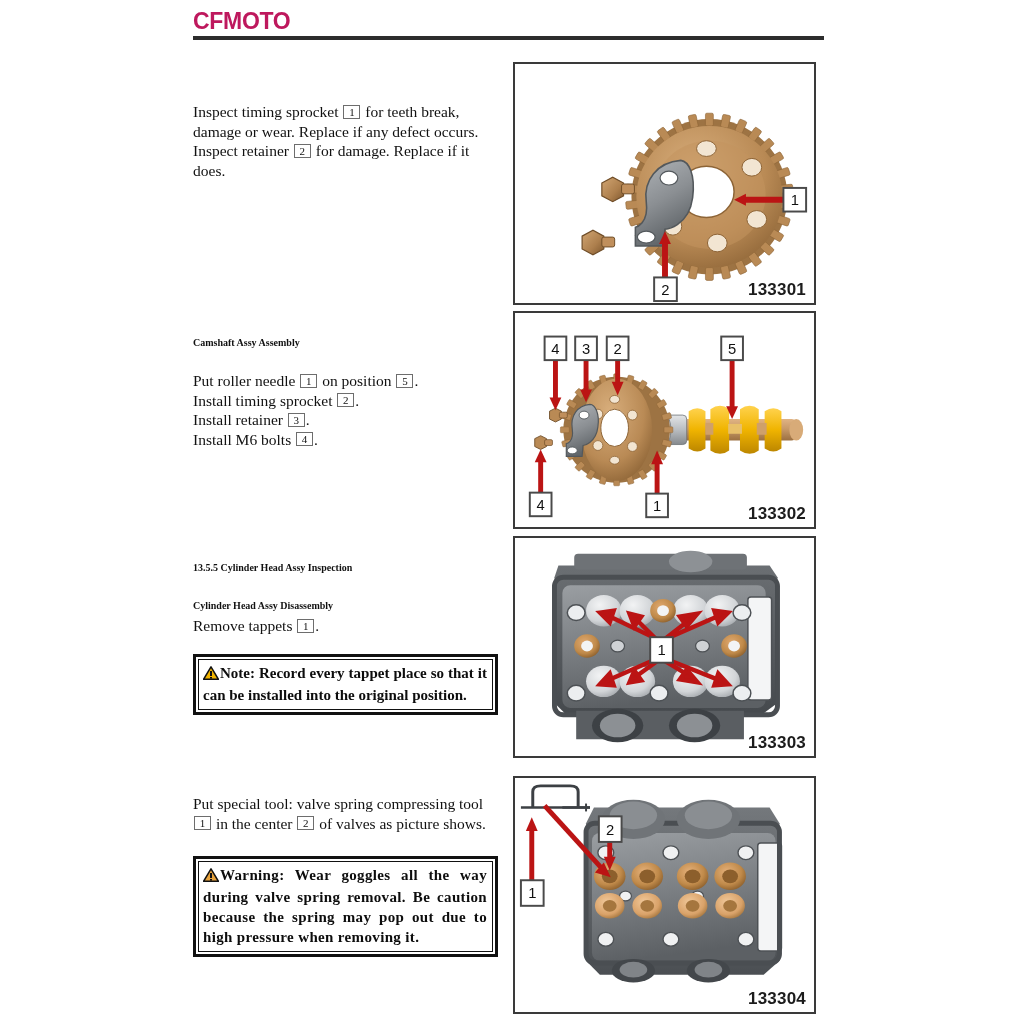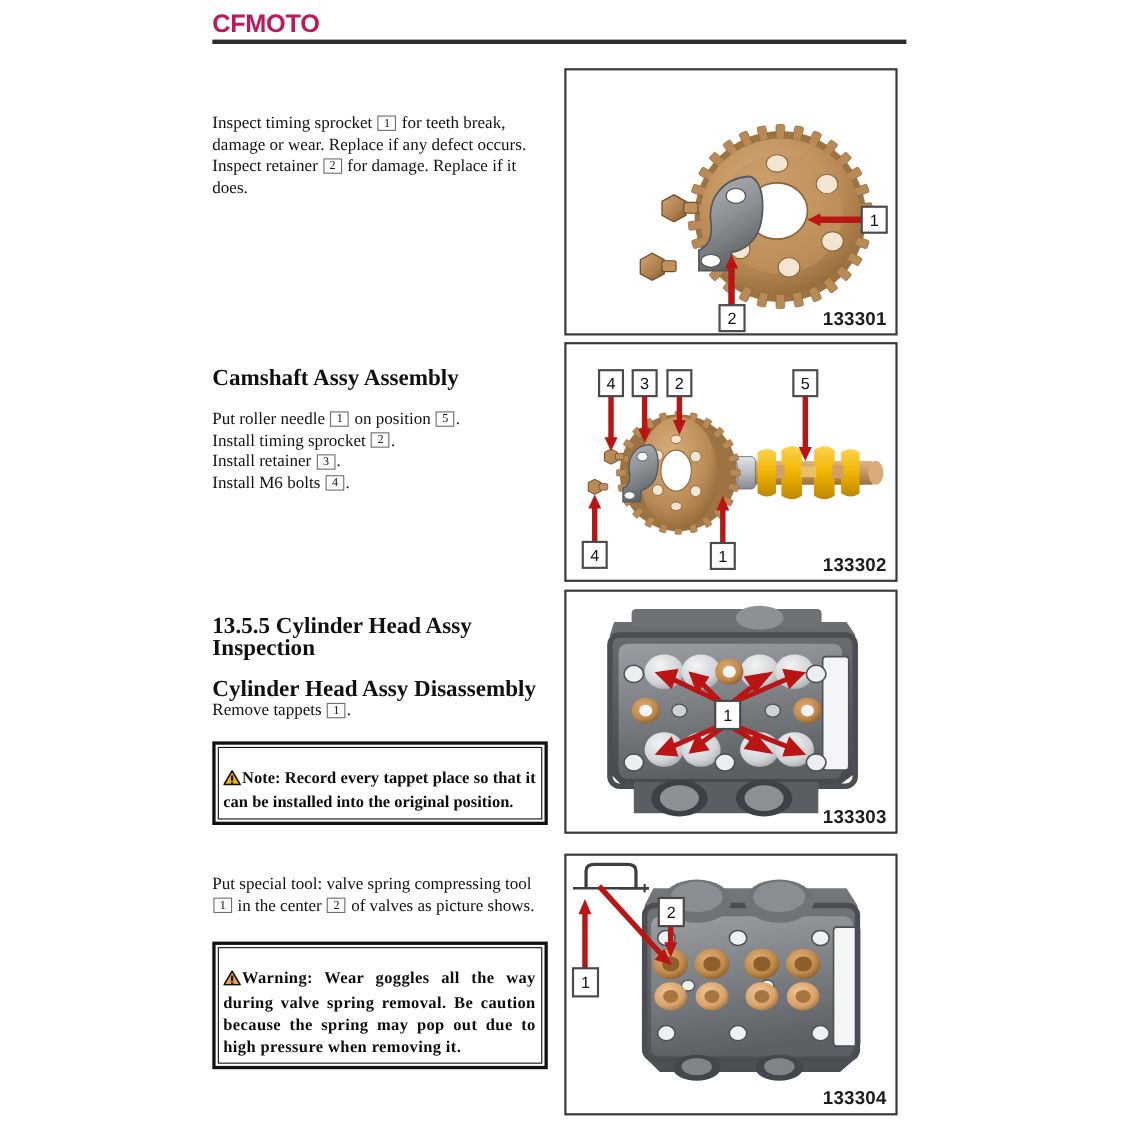--- a/index.html
+++ b/index.html
@@ -66,21 +66,21 @@
     letter-spacing: 0.2px;
   }
 
   
   .body-text {
     font-size: 15.5px;
     line-height: 19.5px;
     color: #111;
   }
   .heading {
-    font-size: 21px;
+    font-size: 10px;
     font-weight: bold;
     line-height: 20px;
     color: #111;
   }
   .gap-md { height: 18px; }
 
   
   .ref {
     display: inline-block;
     min-width: 11px;
@@ -97,21 +97,21 @@
 
   
   .callout-box {
     border: 3px solid #111;
     padding: 2px;
     box-sizing: border-box;
     background: #fff;
   }
   .callout-inner {
     border: 1px solid #111;
-    padding: 18px 5px 4px 4px;
+    padding: 3px 5px 4px 4px;
     box-sizing: border-box;
   }
   .callout-text {
     font-size: 15px;
     line-height: 20px;
     font-weight: bold;
     text-align: justify;
     text-align-last: left;
     color: #0d0d0d;
     word-spacing: 0px;

